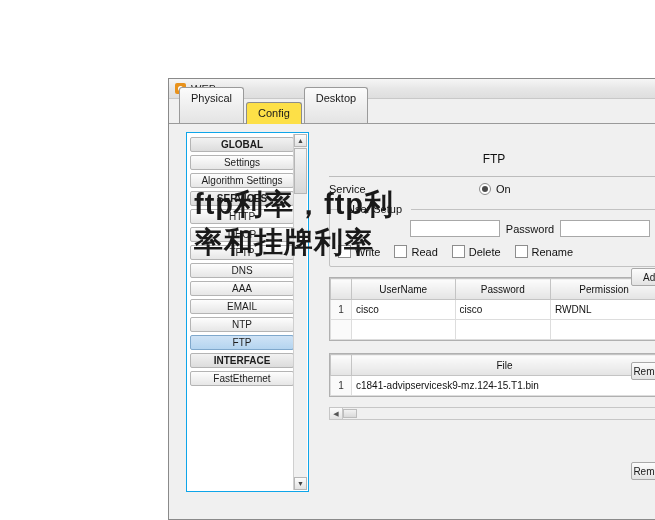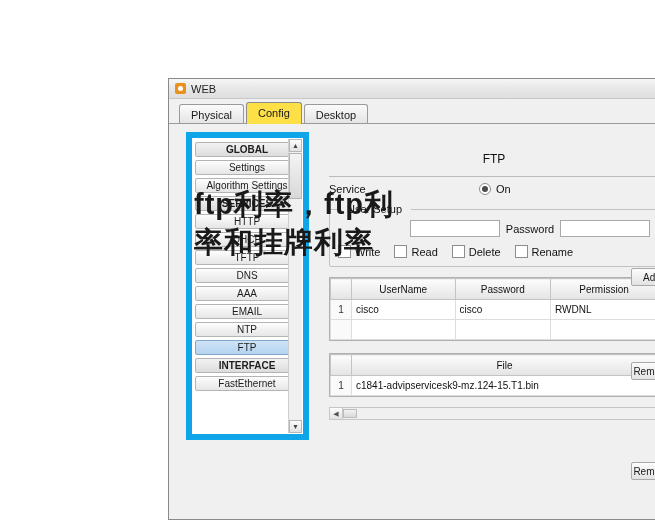--- a/index.html
+++ b/index.html
@@ -67,21 +67,21 @@
     align-items: flex-end;
     gap: 2px;
     height: 22px;
   }
   .tab {
     border: 1px solid #9a9a9a;
     border-bottom: none;
     background: linear-gradient(to bottom, #fbfbfb, #e3e3e3);
     font-size: 11px;
     color: #1a1a1a;
-    padding: 4px 11px 3px 11px;
+    padding: 4px 11px 20px 11px;
     border-radius: 3px 3px 0 0;
     line-height: 12px;
   }
   .tab.active {
     background: #fde047;
     padding-bottom: 5px;
     border-color: #8c8c8c;
     position: relative;
     z-index: 3;
   }
@@ -103,23 +103,23 @@
     bottom: 0;
     background: #f0f0f0;
   }
 
   
   .navpanel {
     position: absolute;
     left: 17px;
     top: 8px;
     width: 123px;
-    height: 308px;
+    height: 360px;
     background: #ffffff;
-    border: 6px solid #0ea5e9;
+    border: 1px solid #0ea5e9;
     box-sizing: border-box;
     overflow: hidden;
   }
   .navlist {
     position: absolute;
     left: 3px;
     top: 4px;
     width: 104px;
   }
   .navitem {

